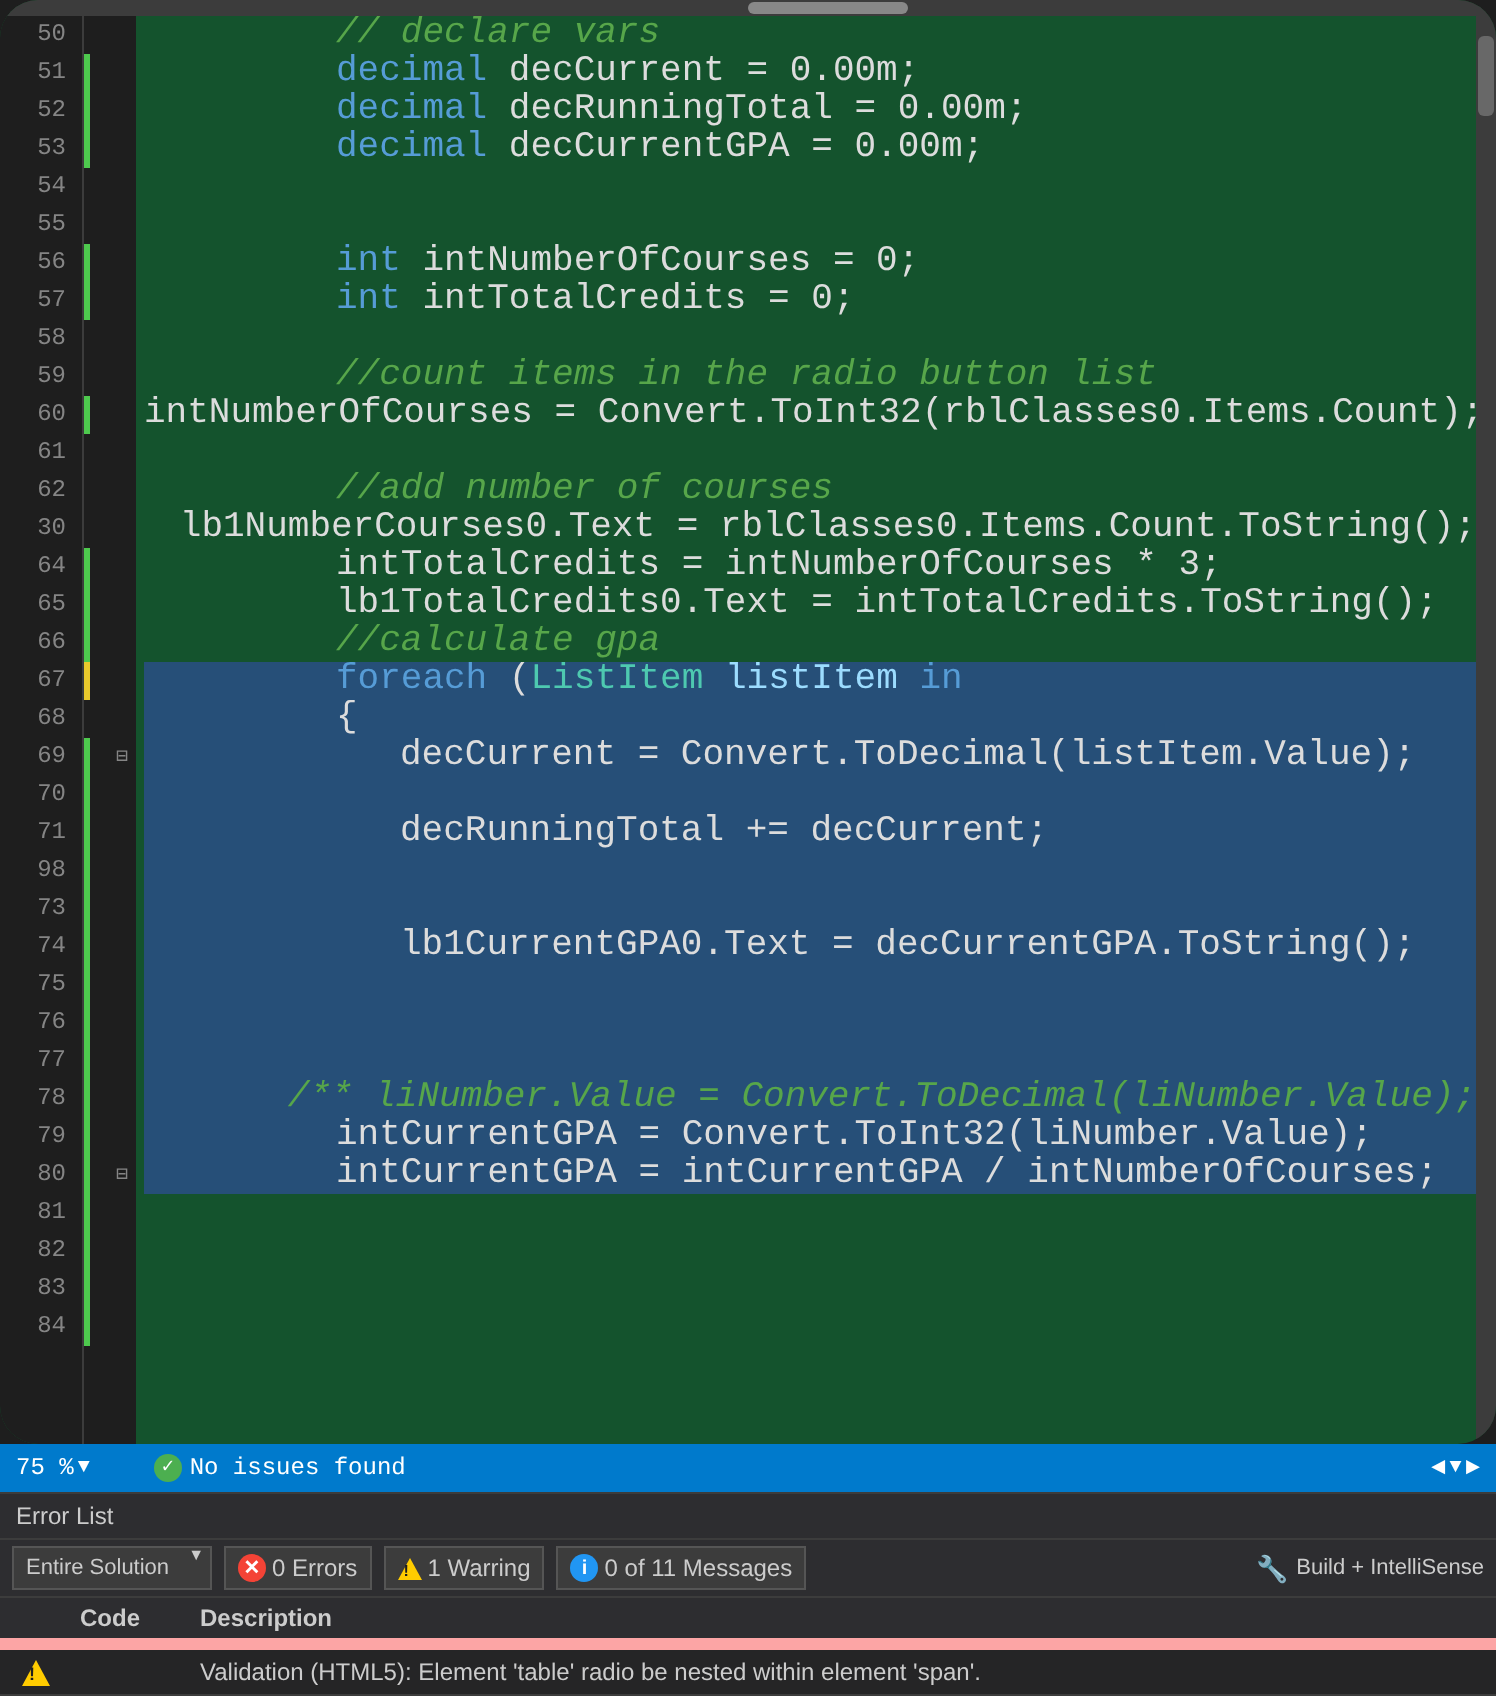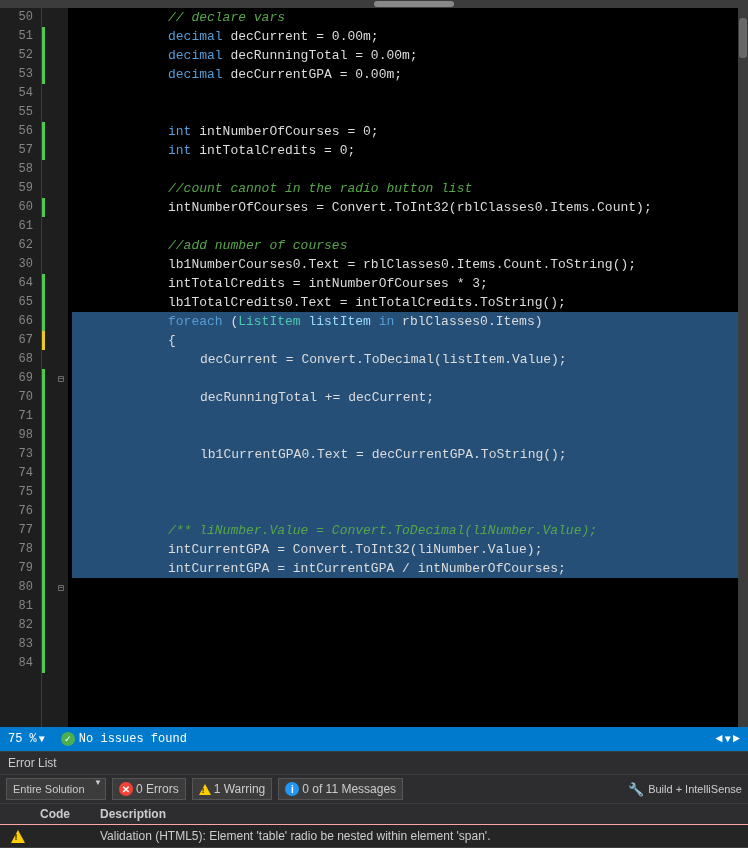--- a/index.html
+++ b/index.html
@@ -1,25 +1,26 @@
 <!DOCTYPE html>
 <html><head>
   <meta charset="utf-8">
   <style>
     * { margin: 0; padding: 0; box-sizing: border-box; }
     body { background: #1e1e1e; font-family: 'Consolas', 'Courier New', monospace; font-size: 13px; color: #dcdcdc; width: 748px; height: 848px; overflow: hidden; display: flex; flex-direction: column; }
 
     
     .editor-area {
       flex: 1;
-      background: #000000;
+      background: #14532d;
       display: flex;
       flex-direction: column;
       overflow: hidden;
       position: relative;
+      border-radius: 19px;
     }
 
     .code-container {
       flex: 1;
       overflow: hidden;
       display: flex;
     }
 
     .line-numbers {
       background: #1e1e1e;
@@ -42,21 +43,21 @@
 
     .code-lines {
       flex: 1;
       padding-left: 4px;
       overflow: hidden;
     }
 
     .code-line {
       line-height: 19px;
       white-space: pre;
-      font-size: 13px;
+      font-size: 18px;
       display: flex;
       align-items: center;
     }
 
     .code-line.highlighted {
       background: #264f78;
     }
 
     
     .kw { color: #569cd6; }
@@ -83,21 +84,21 @@
 
     
     .status-bar {
       height: 24px;
       background: #007acc;
       display: flex;
       align-items: center;
       padding: 0 8px;
       color: white;
       font-size: 12px;
-      gap: 8px;
+      gap: 24px;
     }
 
     .status-zoom {
       display: flex;
       align-items: center;
       gap: 2px;
     }
 
     .zoom-label { color: white; font-size: 12px; }
     .zoom-arrow { color: white; font-size: 10px; }
@@ -237,21 +238,21 @@
     }
 
     .error-table {
       flex: 1;
       overflow: hidden;
     }
 
     .error-table-header {
       display: flex;
       background: #2d2d30;
-      border-bottom: 1px solid #fca5a5;
+      border-bottom: 6px solid #fca5a5;
       font-family: 'Segoe UI', sans-serif;
       font-size: 12px;
       color: #cccccc;
       padding: 3px 0;
     }
 
     .col-icon { width: 36px; text-align: center; }
     .col-code { width: 60px; padding-left: 4px; }
     .col-desc { flex: 1; padding-left: 4px; }
 
@@ -430,21 +431,21 @@
         <span style="display:inline-block;width:96px;"></span><span class="kw">int</span><span class="plain"> intNumberOfCourses = 0;</span>
       </div>
 
       <div class="code-line">
         <span style="display:inline-block;width:96px;"></span><span class="kw">int</span><span class="plain"> intTotalCredits = 0;</span>
       </div>
 
       <div class="code-line">&nbsp;</div>
 
       <div class="code-line">
-        <span style="display:inline-block;width:96px;"></span><span class="cm">//count cannot in the radio button list</span>
+        <span style="display:inline-block;width:96px;"></span><span class="cm">//count items in the radio button list</span>
       </div>
 
       <div class="code-line">
         <span style="display:inline-block;width:96px;"></span><span class="plain">intNumberOfCourses = Convert.ToInt32(rblClasses0.Items.Count);</span>
       </div>
 
       <div class="code-line">&nbsp;</div>
 
       <div class="code-line">
         <span style="display:inline-block;width:96px;"></span><span class="cm">//add number of courses</span>
@@ -460,23 +461,26 @@
       </div>
 
       <div class="code-line">
         <span style="display:inline-block;width:96px;"></span><span class="plain">lb1TotalCredits0.Text = intTotalCredits.ToString();</span>
       </div>
 
       <div class="code-line">
         <span style="display:inline-block;width:96px;"></span>
       </div>
 
-
-      <div class="code-line highlighted">
-        <span style="display:inline-block;width:96px;"></span><span class="kw">foreach</span><span class="plain"> (</span><span class="type">ListItem</span><span class="plain"> </span><span class="var">listItem</span><span class="plain"> </span><span class="kw">in</span><span class="plain"> rblClasses0.Items)</span>
+      <div class="code-line">
+        <span style="display:inline-block;width:96px;"></span><span class="cm">//calculate gpa</span>
+      </div>
+
+      <div class="code-line highlighted">
+        <span style="display:inline-block;width:96px;"></span><span class="kw">foreach</span><span class="plain"> (</span><span class="type">ListItem</span><span class="plain"> </span><span class="var">listItem</span><span class="plain"> </span><span class="kw">in</span>
       </div>
 
       <div class="code-line highlighted">
         <span style="display:inline-block;width:96px;"></span><span class="plain">{</span>
       </div>
 
       <div class="code-line highlighted">
         <span style="display:inline-block;width:128px;"></span><span class="plain">decCurrent = Convert.ToDecimal(listItem.Value);</span>
       </div>
 

